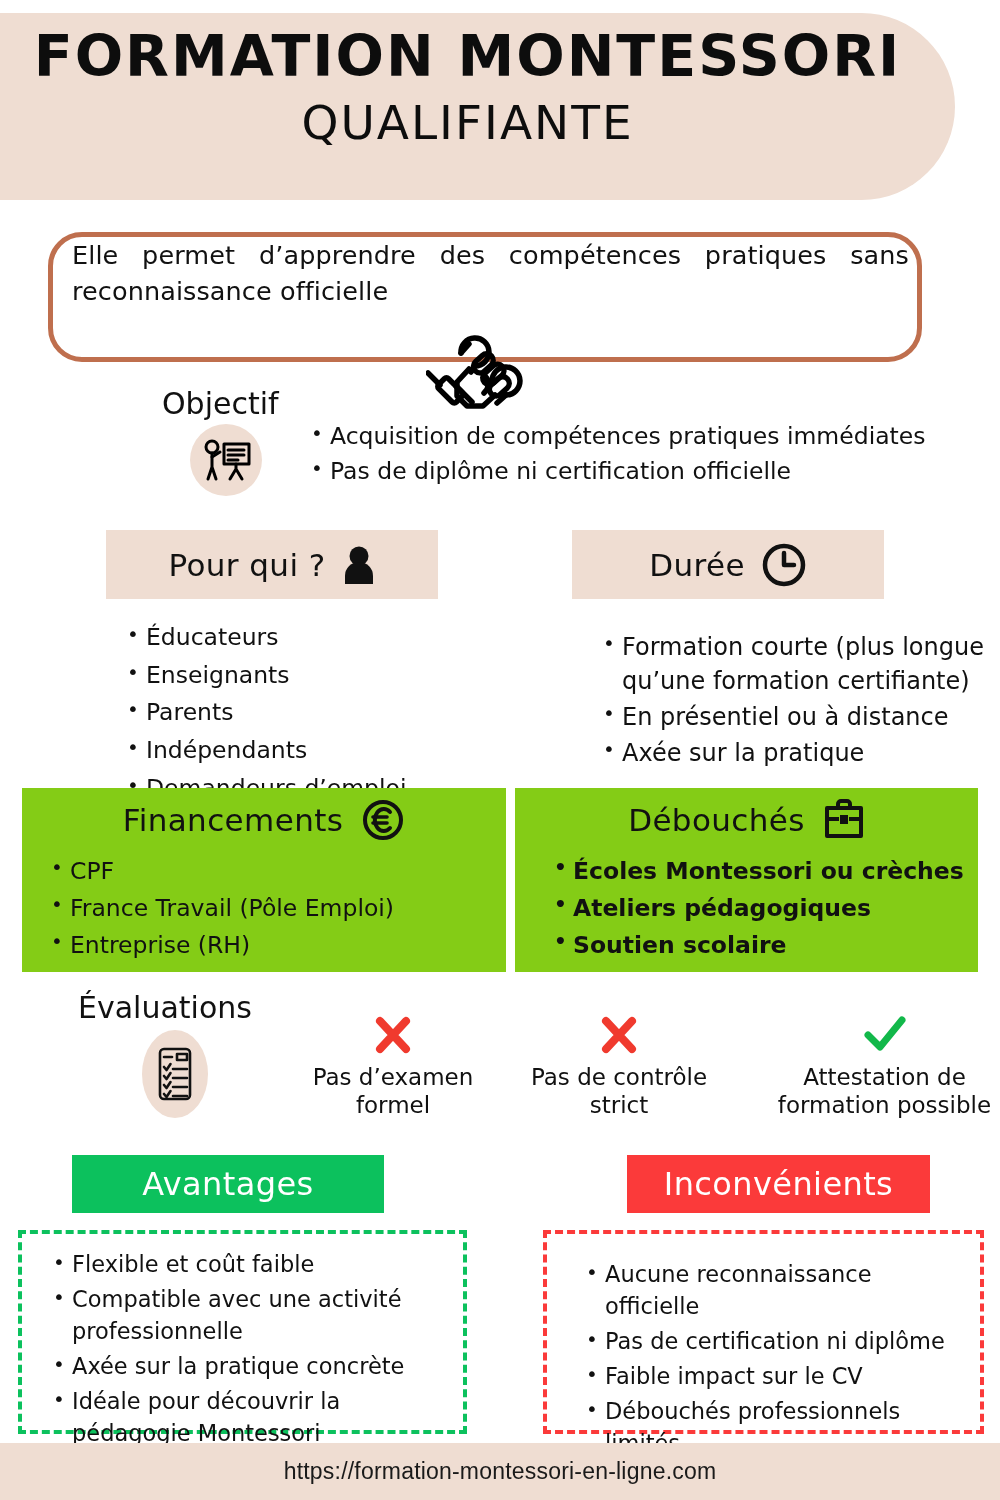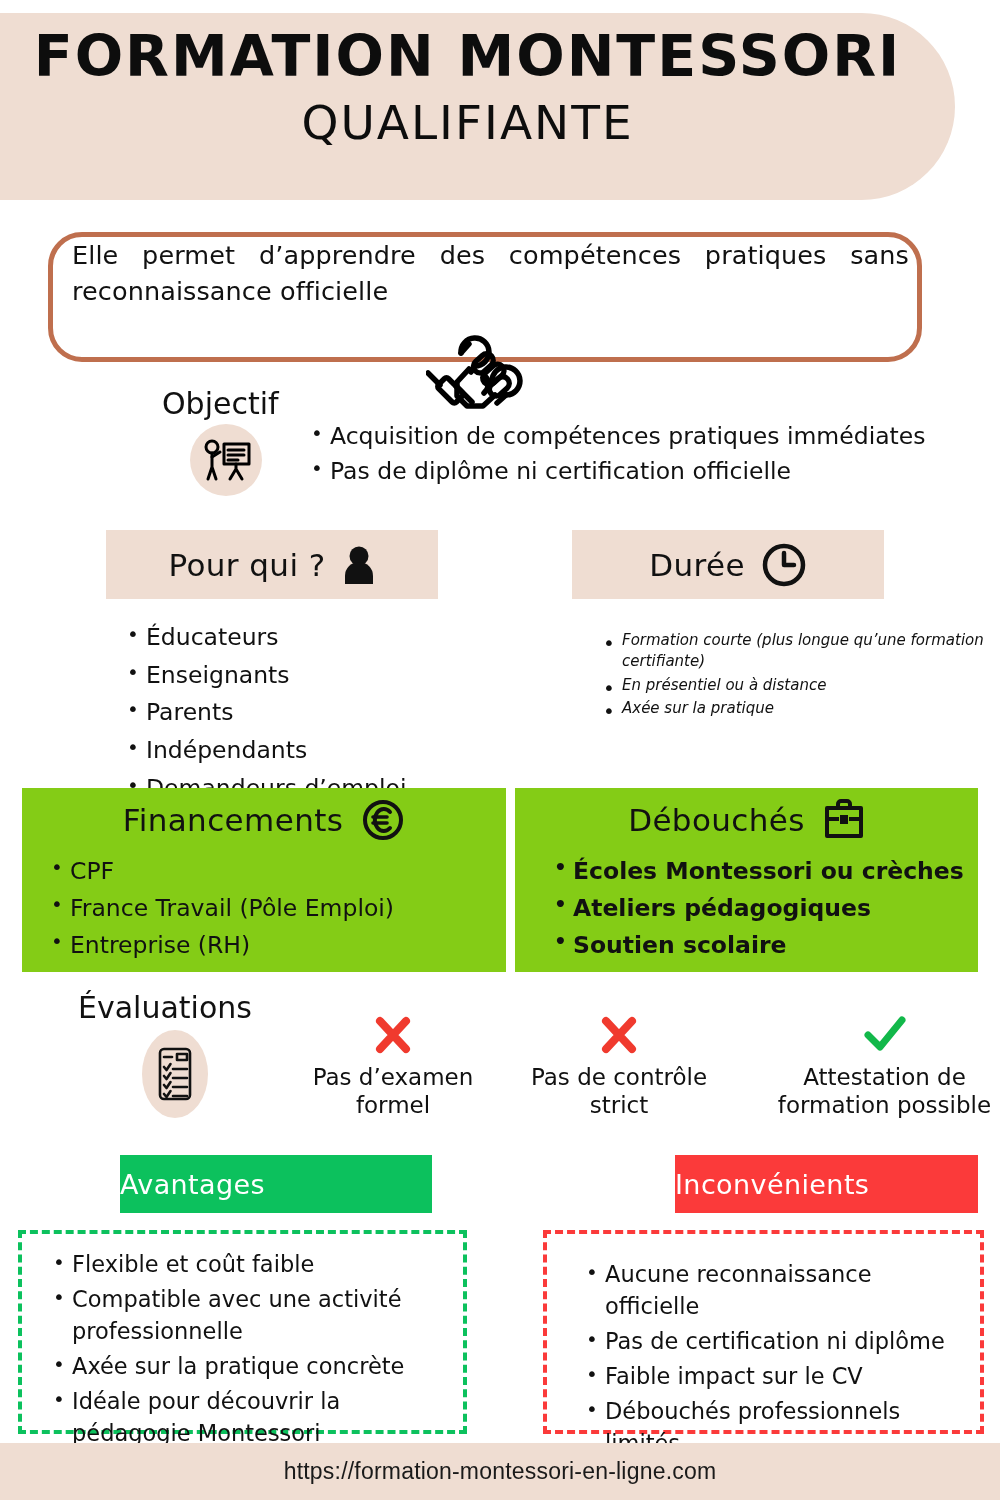--- a/index.html
+++ b/index.html
@@ -161,21 +161,21 @@
     letter-spacing: 0.4px;
   }
 
   .chip-pourqui { left: 106px; top: 530px; width: 332px; height: 69px; }
   .chip-duree   { left: 572px; top: 530px; width: 312px; height: 69px; }
 
   .list-pourqui { position: absolute; left: 122px; top: 620px; width: 340px; }
   .list-pourqui li { font-size: 23.5px; line-height: 1.52; color: #111; }
 
   .list-duree { position: absolute; left: 598px; top: 630px; width: 380px; }
-  .list-duree li { font-size: 15px; line-height: 1.42; color: #111; font-style: italic; }
+  .list-duree li { font-size: 24px; line-height: 1.42; color: #111; }
 
   
   .panel {
     position: absolute;
     background: #84cc16;
     box-sizing: border-box;
   }
   .panel-financements { left: 22px; top: 788px; width: 484px; height: 184px; }
   .panel-debouches    { left: 515px; top: 788px; width: 463px; height: 184px; }
 
@@ -235,25 +235,24 @@
   }
   .eval-1 { left: 288px; top: 1012px; }
   .eval-2 { left: 514px; top: 1012px; }
   .eval-3 { left: 772px; top: 1012px; width: 225px; }
 
   
   .badge {
     position: absolute;
     display: flex;
     align-items: center;
-    justify-content: flex-start;
+    justify-content: center;
     color: #ffffff;
-    font-size: 27px;
+    font-size: 32px;
     letter-spacing: 0.4px;
-    margin-left: 48px;
   }
   .badge-pro { left: 72px;  top: 1155px; width: 312px; height: 58px; background: #0CC15D; }
   .badge-con { left: 627px; top: 1155px; width: 303px; height: 58px; background: #FB3A3A; }
 
   .dashbox {
     position: absolute;
     box-sizing: border-box;
     background: #ffffff;
   }
   .dashbox-pro {

